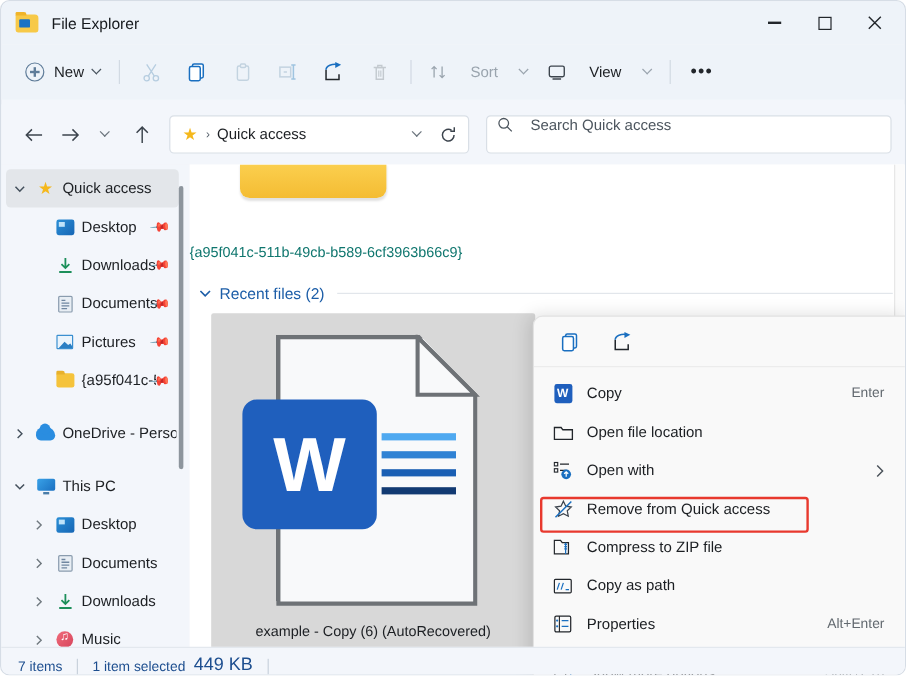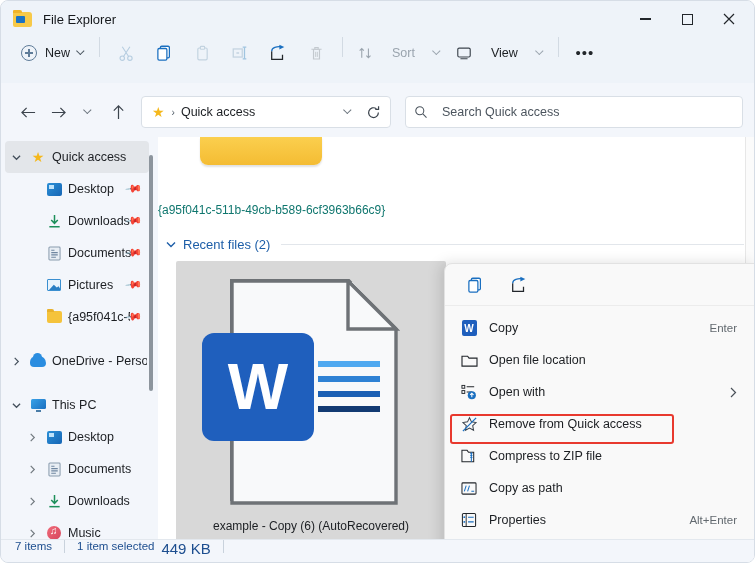--- a/index.html
+++ b/index.html
@@ -55,21 +55,21 @@
     font-size: 12px; color: #22262b;
   }
   .wc:last-child { margin-right: 6px; }
   .wc-box { width: 11px; height: 11px; border: 1.3px solid #22262b; }
 
   
   .cmdbar {
     position: absolute; top: 36px; left: 0;
     width: 755px; height: 46px;
     background: #eef3f9;
-    display: flex; 
+    display: flex; align-items: center;
   }
   .cmd-item {
     display: flex; align-items: center; height: 32px;
     padding: 0 8px; border-radius: 4px; color: #1c1f23;
     font-size: 12.5px; gap: 19px;
   }
   .cmd-new { margin-left: 14px; gap: 8px; padding-left: 6px; }
   .plus-circle {
     width: 16px; height: 16px; border: 1.4px solid #5f7c99; border-radius: 50%;
     position: relative;
@@ -118,21 +118,21 @@
   .addr-chev {
     width: 24px; display: flex; align-items: center; justify-content: center;
   }
   .addr-refresh {
     width: 26px; display: flex; align-items: center; justify-content: center;
     color: #3c444d;
   }
   .searchbox {
     margin-left: 14px; width: 338px; height: 32px;
     background: #ffffff; border: 1px solid #d9dfe6; border-radius: 4px;
-    display: flex; align-items: center;
+    display: flex; align-items: flex-start;
   }
   .search-text { font-size: 12.5px; color: #4c555e; margin-left: 6px; }
 
   
   .sidebar {
     position: absolute; top: 136px; left: 0;
     width: 152px; height: 404px;
     background: #f3f6fb;
     overflow: hidden;
   }
@@ -276,21 +276,21 @@
     width: 224px; height: 30px;
     border: 2px solid #e8392e; border-radius: 3px;
     pointer-events: none;
   }
 
   
   .statusbar {
     position: absolute; left: 0; bottom: 0;
     width: 755px; height: 23px;
     background: #f3f6fb; border-top: 1px solid #e3e8ee;
-    display: flex; align-items: flex-start;
+    display: flex; align-items: flex-end;
   }
   .st-item { font-size: 11.5px; color: #1d4e8f; margin-left: 14px; }
   .st-sep { width: 1px; height: 13px; background: #c9d2dc; margin-left: 12px; }
   .st-item2 { font-size: 11.5px; color: #1d4e8f; margin-left: 12px; }
   .st-item3 { font-size: 15px; color: #1d4e8f; margin-left: 7px; }
 
   svg { display: block; }
 </style>
 </head>
 <body>

